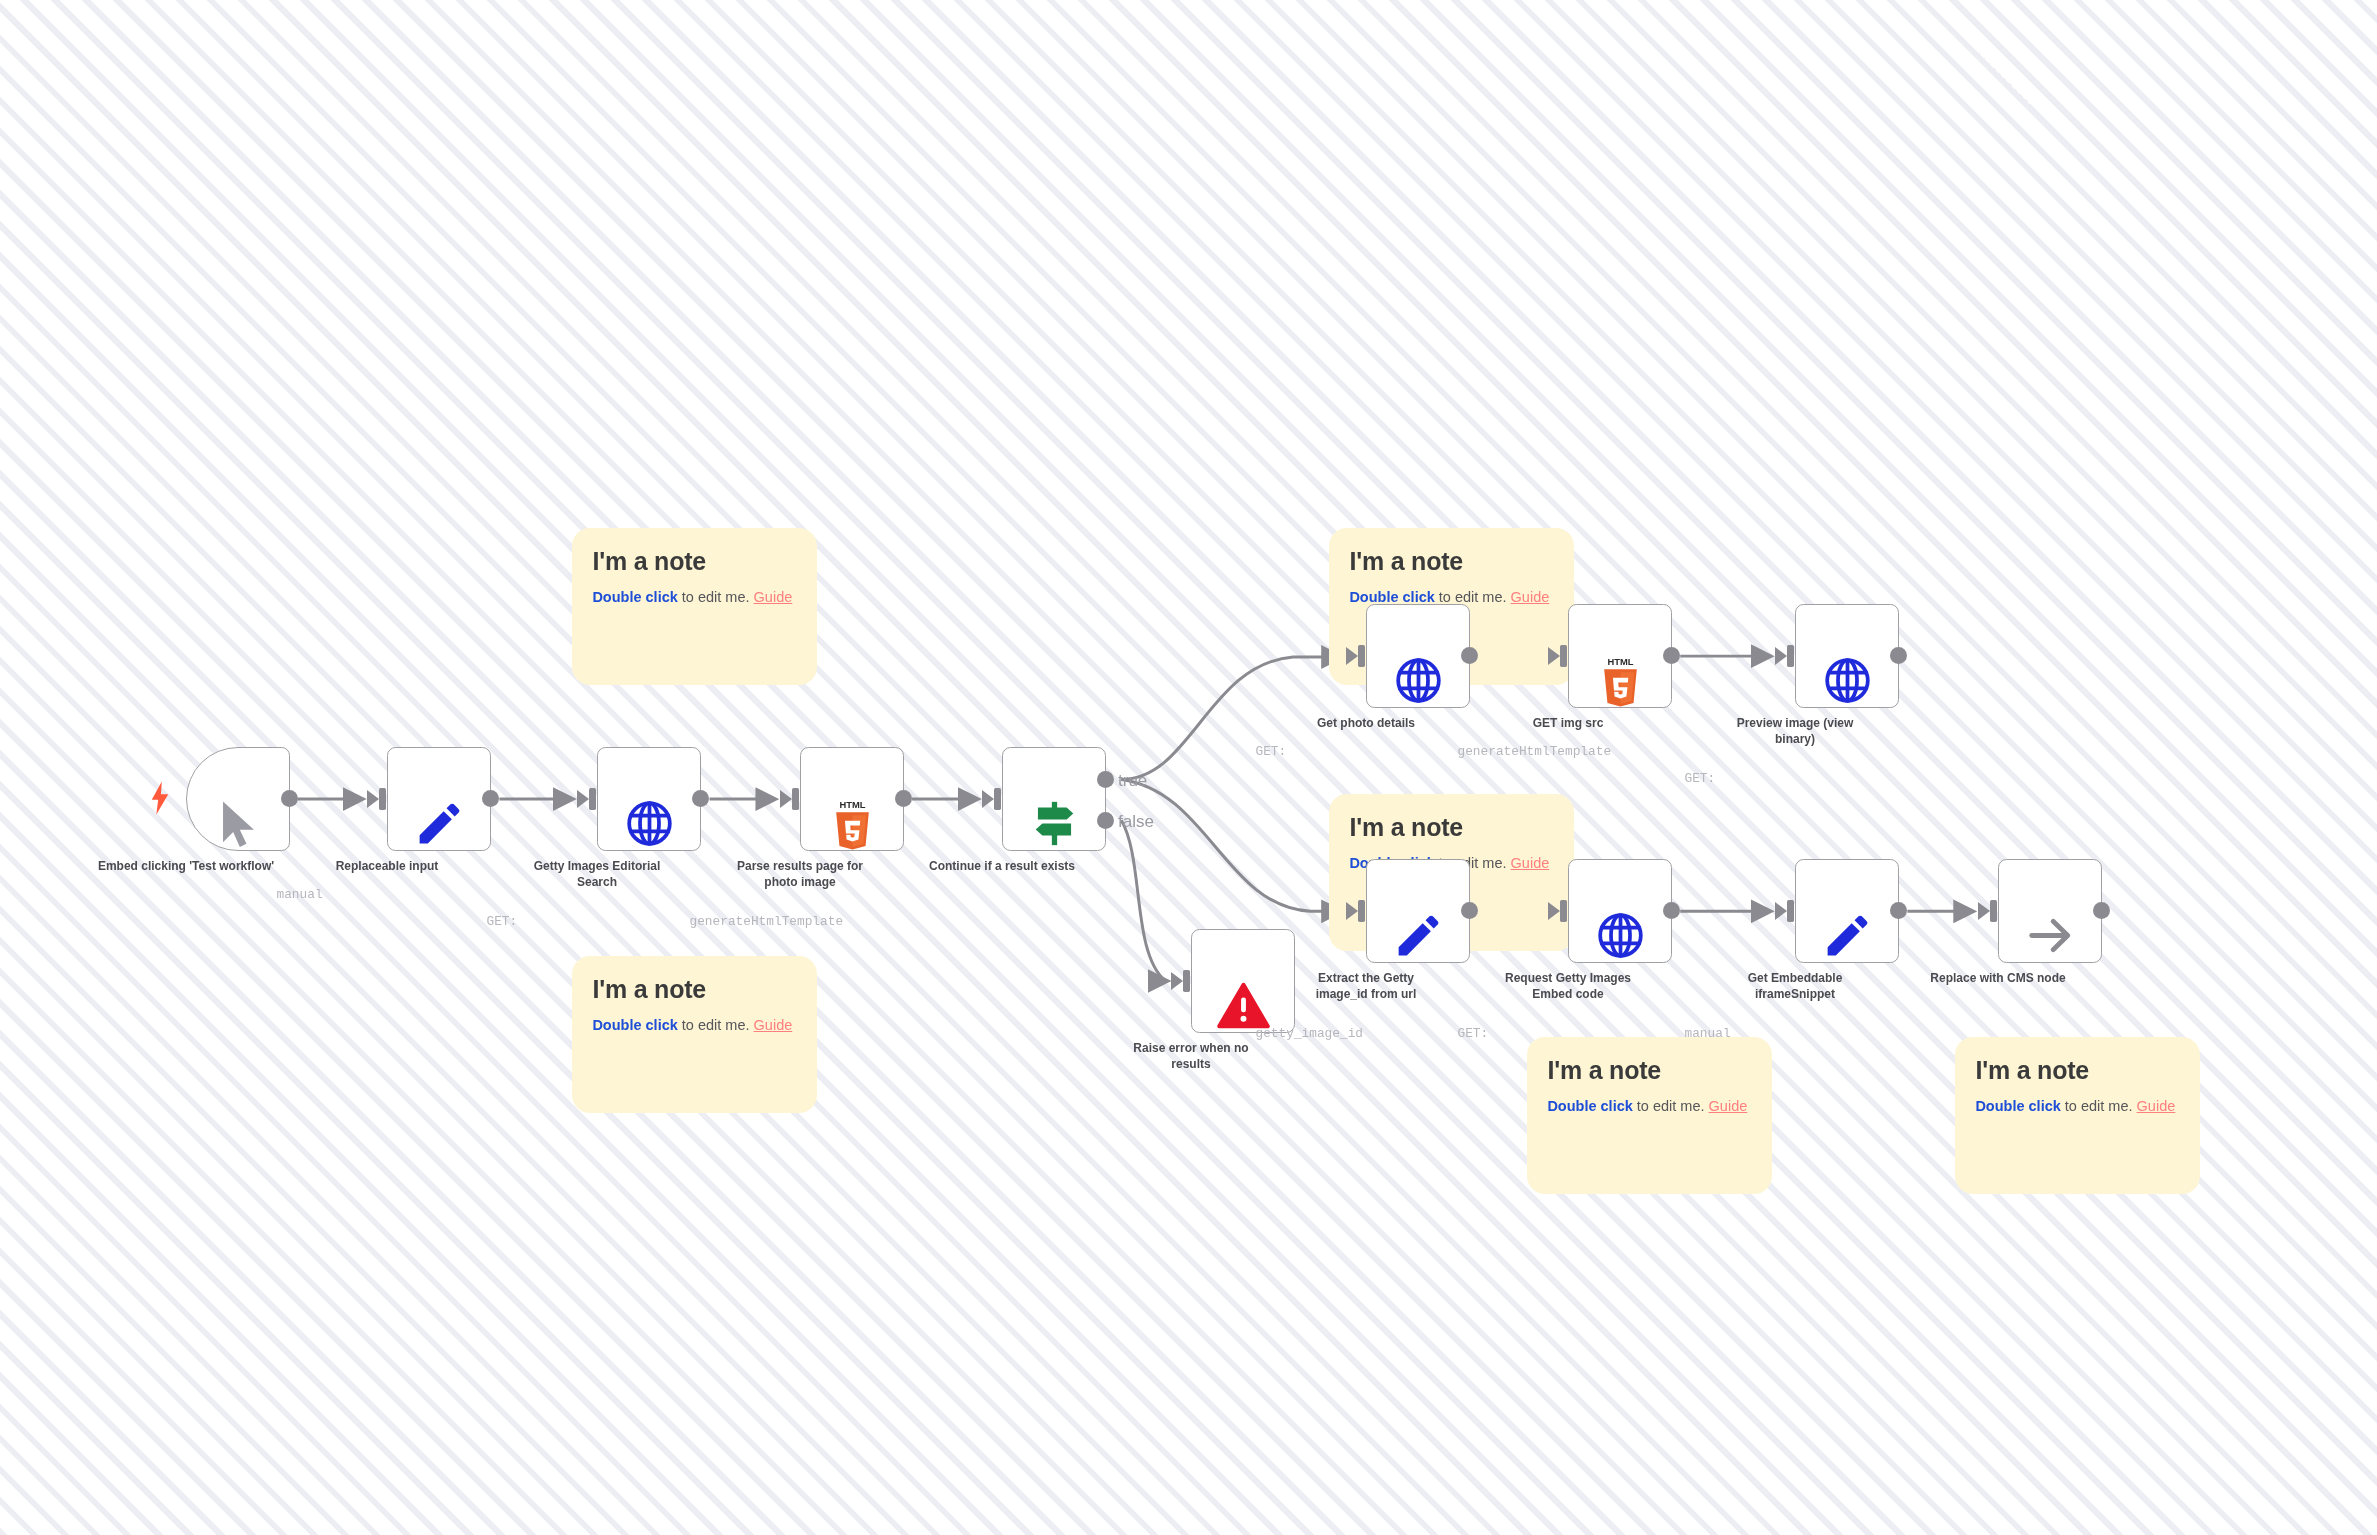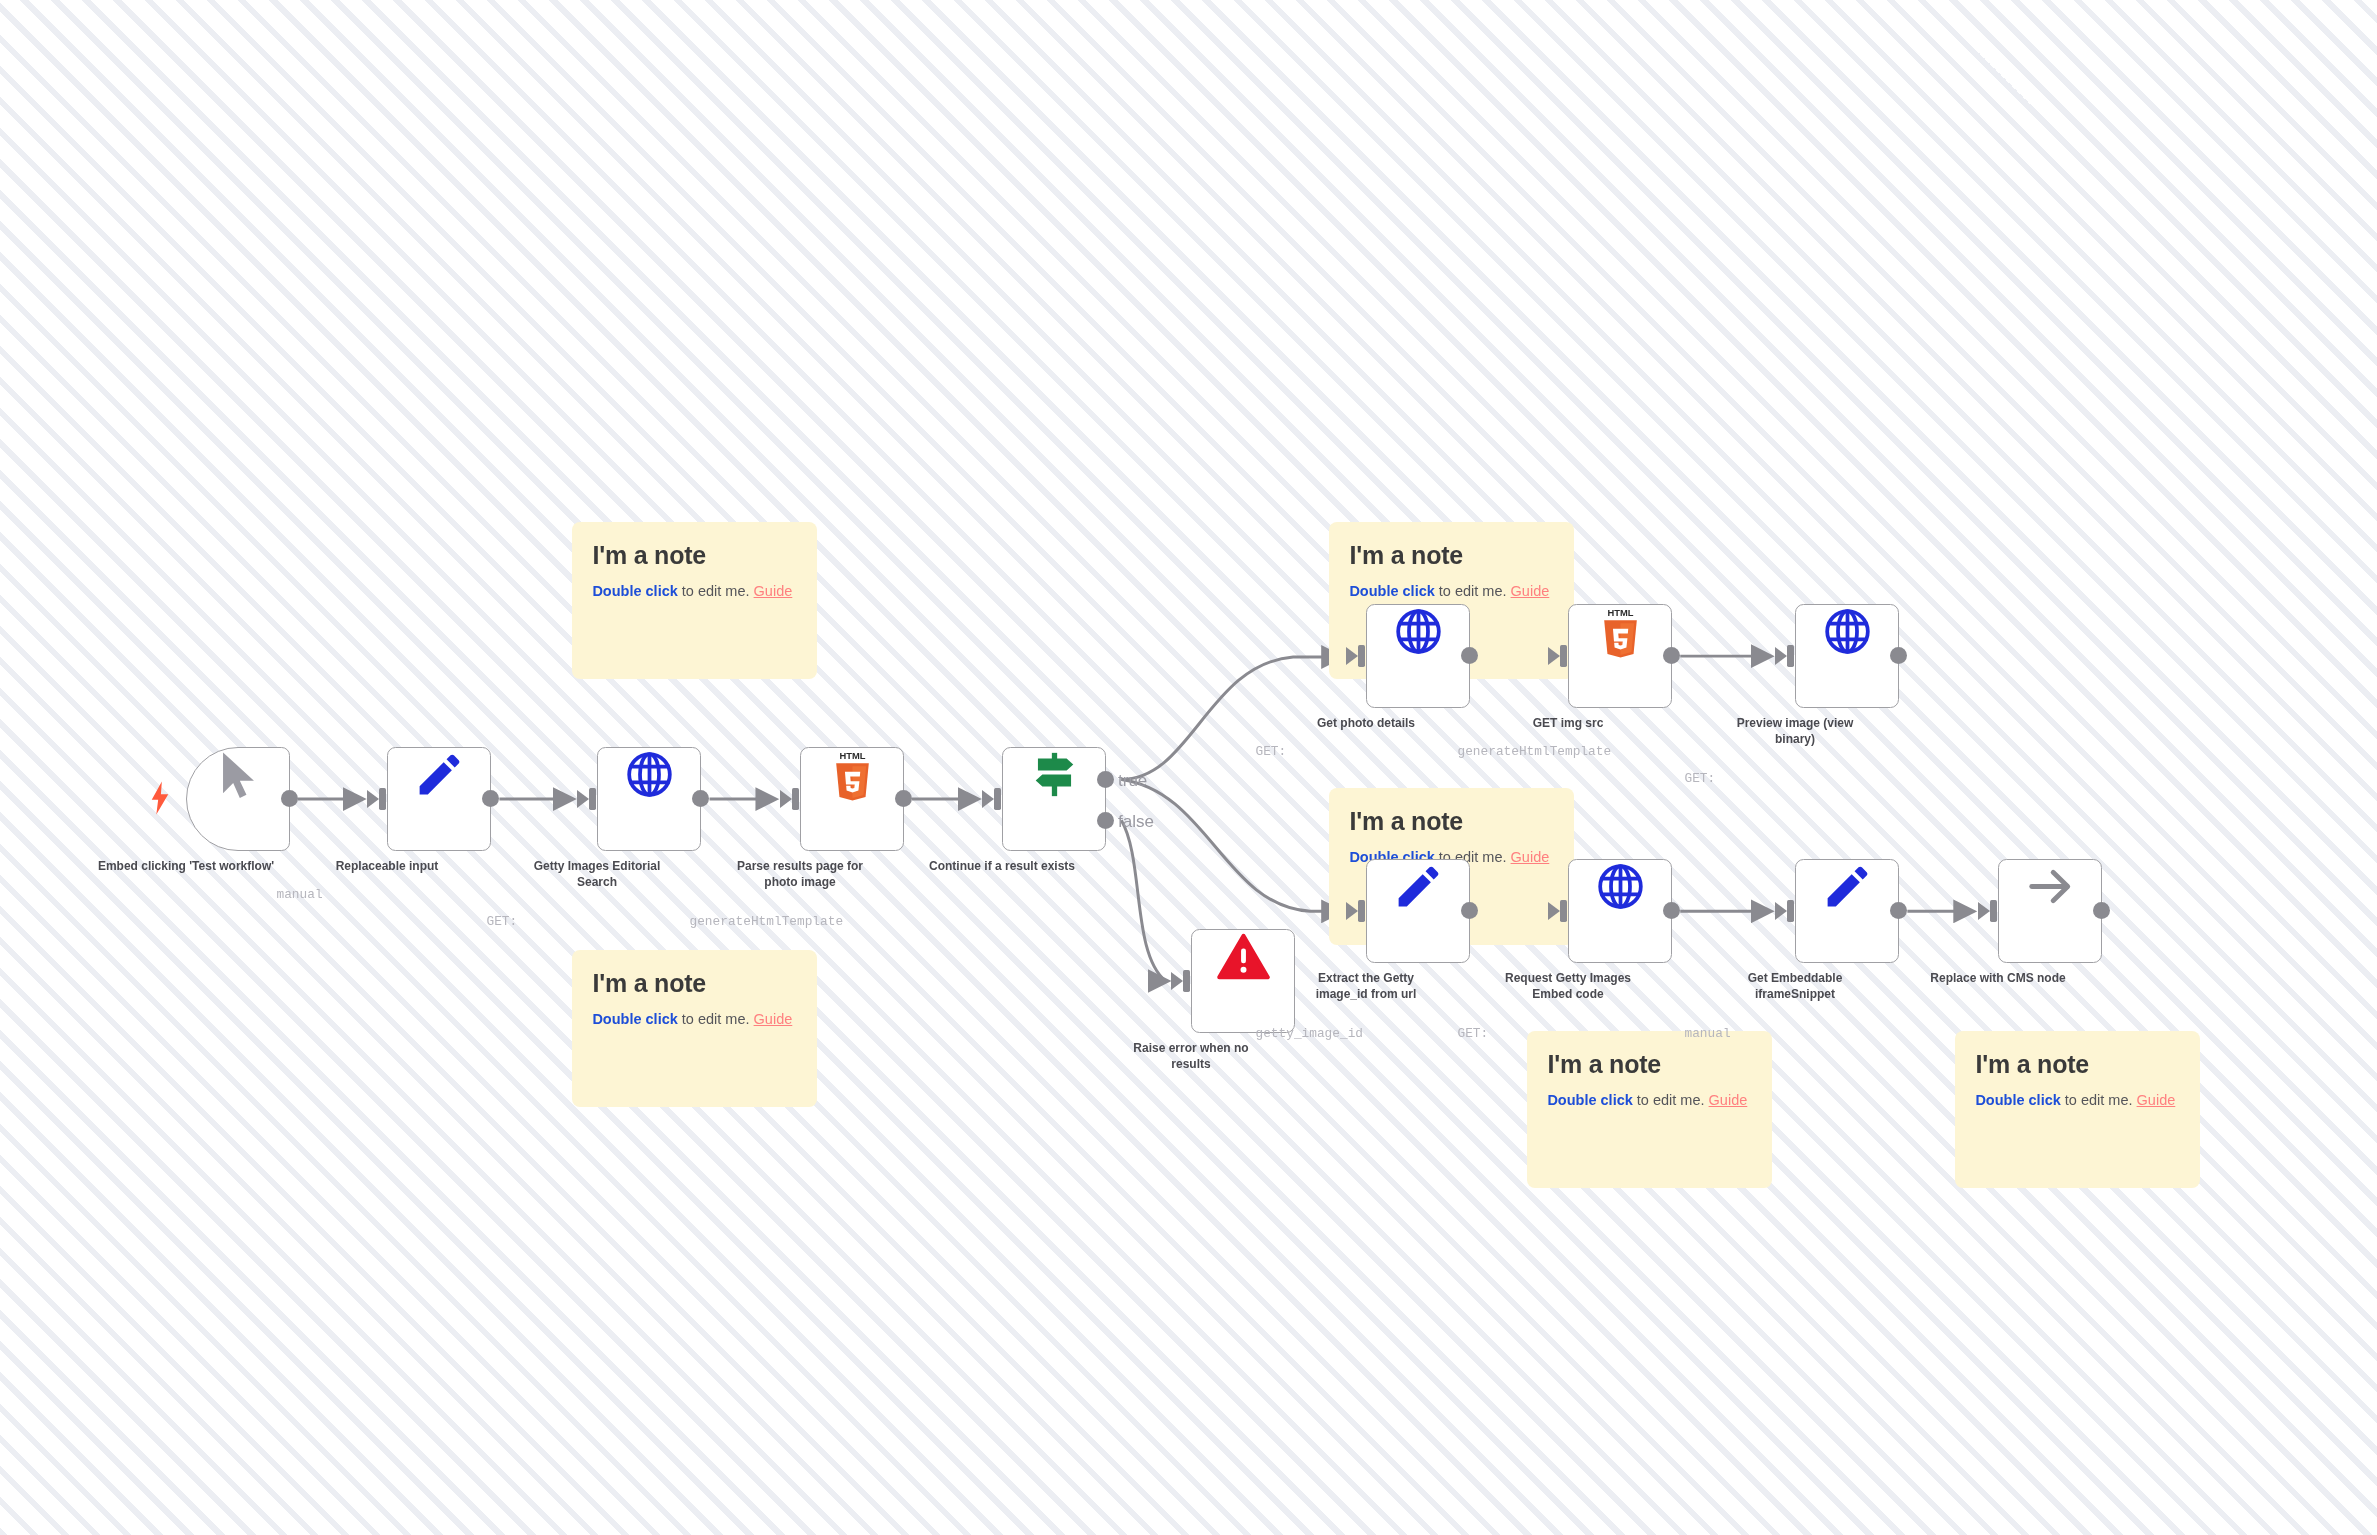--- a/index.html
+++ b/index.html
@@ -29,24 +29,25 @@
     left: 0; top: 0;
     width: 2377px; height: 1536px;
     pointer-events: none;
     z-index: 1;
   }
 
   
   .sticky {
     position: absolute;
     background: #fdf5d4;
-    border-radius: 8px;
+    border-radius: 18px;
     z-index: 2;
     box-sizing: border-box;
     padding: 19px 20.4px 0 20.4px;
+    margin-top: 6px;
   }
   .sticky .note-title {
     font-size: 25px;
     font-weight: bold;
     color: #3a3a3a;
     margin: 0 0 12px 0;
     letter-spacing: -0.2px;
   }
   .sticky .note-sub {
     font-size: 14.5px;
@@ -65,21 +66,21 @@
   .node-box {
     position: absolute;
     left: 0; top: 0;
     width: 104px;
     height: 104px;
     background: #ffffff;
     border: 1.7px solid #a0a0a4;
     border-radius: 8.5px;
     box-sizing: border-box;
     display: flex;
-    align-items: flex-start;
+    align-items: flex-end;
     justify-content: center;
   }
   .node.trigger .node-box {
     border-radius: 53px 8.5px 8.5px 53px;
   }
   .node-label {
     position: absolute;
     top: 112px;
     left: 50%;
     transform: translateX(-50%);

